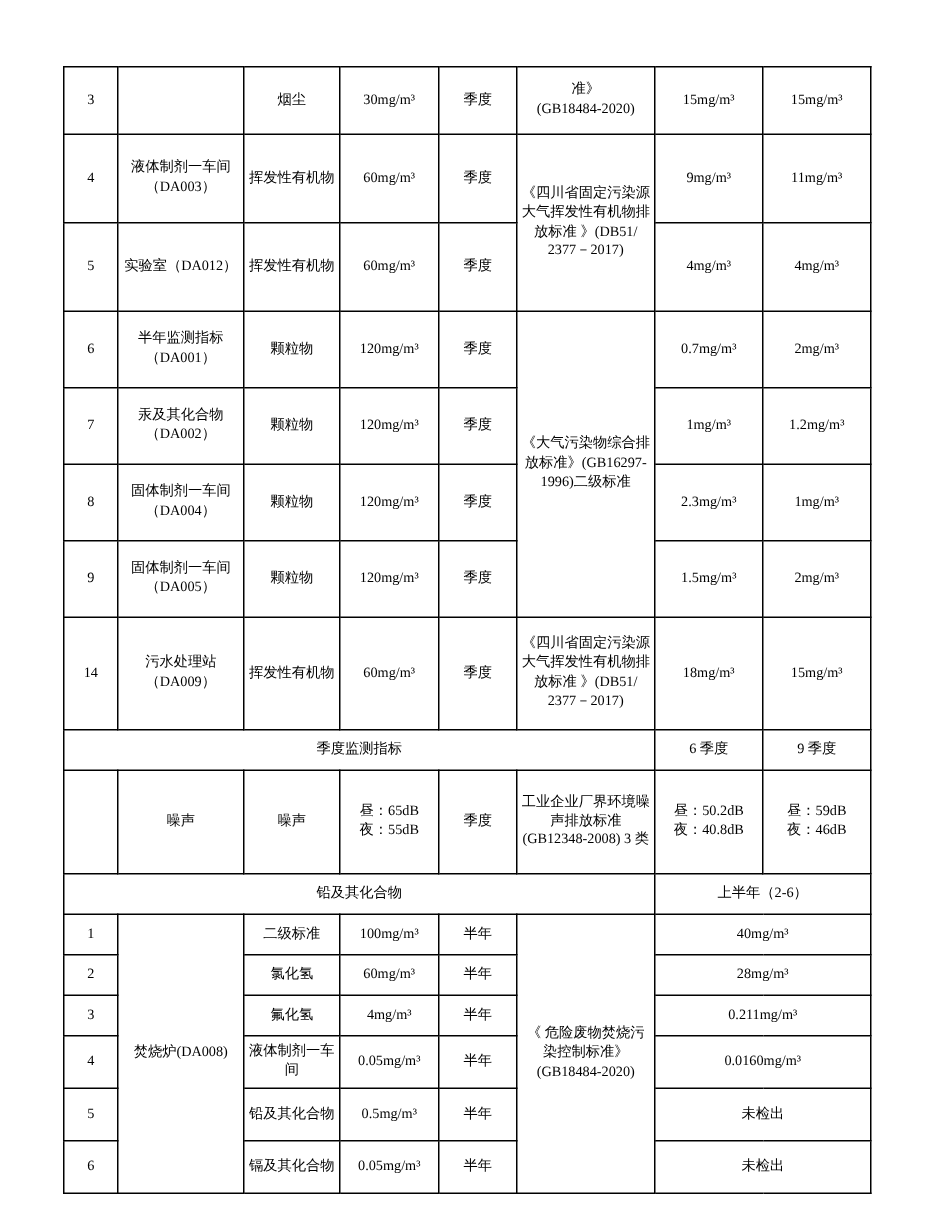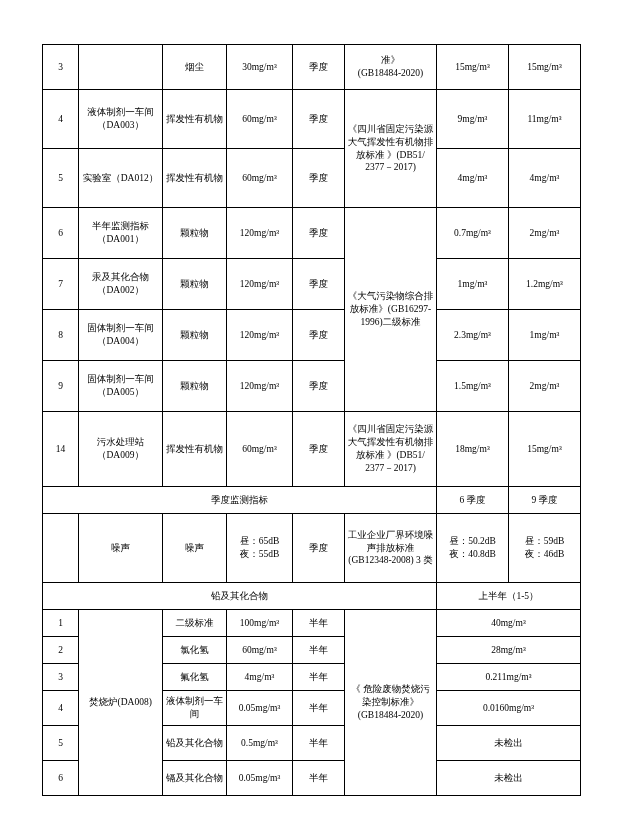--- a/index.html
+++ b/index.html
@@ -167,21 +167,21 @@
         <td>噪声</td>
         <td>昼：65dB<br>夜：55dB</td>
         <td>季度</td>
         <td>工业企业厂界环境噪声排放标准(GB12348-2008) 3 类</td>
         <td>昼：50.2dB<br>夜：40.8dB</td>
         <td>昼：59dB<br>夜：46dB</td>
       </tr>
 
       <tr>
         <td class="b tall-7" colspan="6">铅及其化合物</td>
-        <td class="b" colspan="2">上半年（1-5）</td>
+        <td class="b" colspan="2">上半年（2-6）</td>
       </tr>
 
       <tr>
         <td class="tall-7">1</td>
         <td rowspan="6" class="b">焚烧炉(DA008)</td>
         <td>二级标准</td>
         <td>100mg/m³</td>
         <td>半年</td>
         <td rowspan="6">《 危险废物焚烧污染控制标准》(GB18484-2020)</td>
         <td colspan="2">40mg/m³</td>

